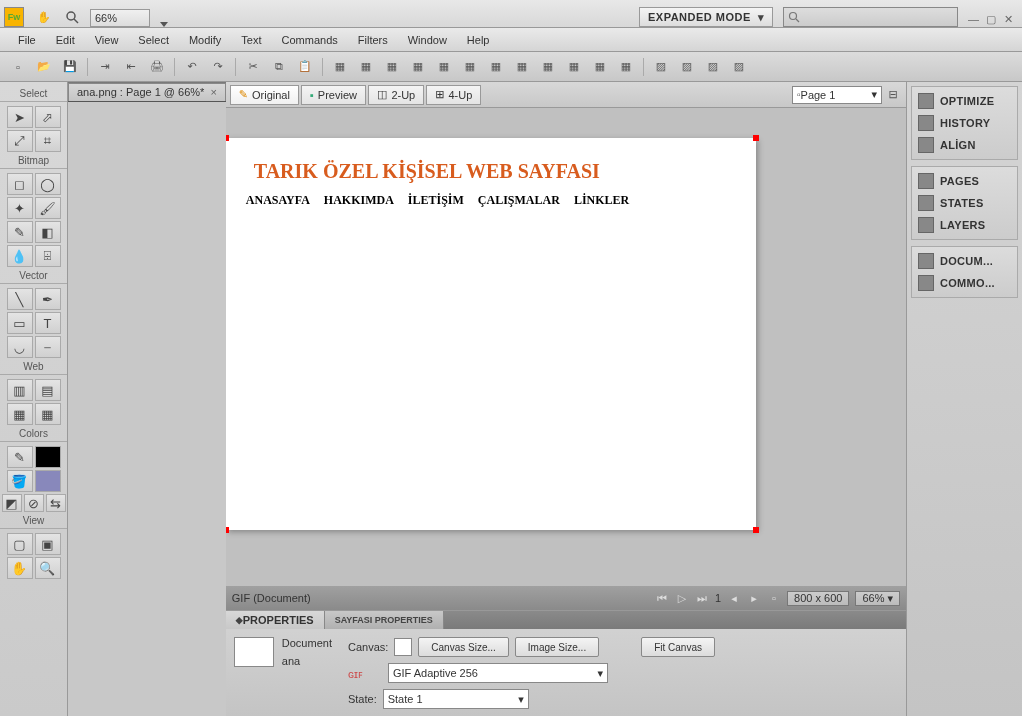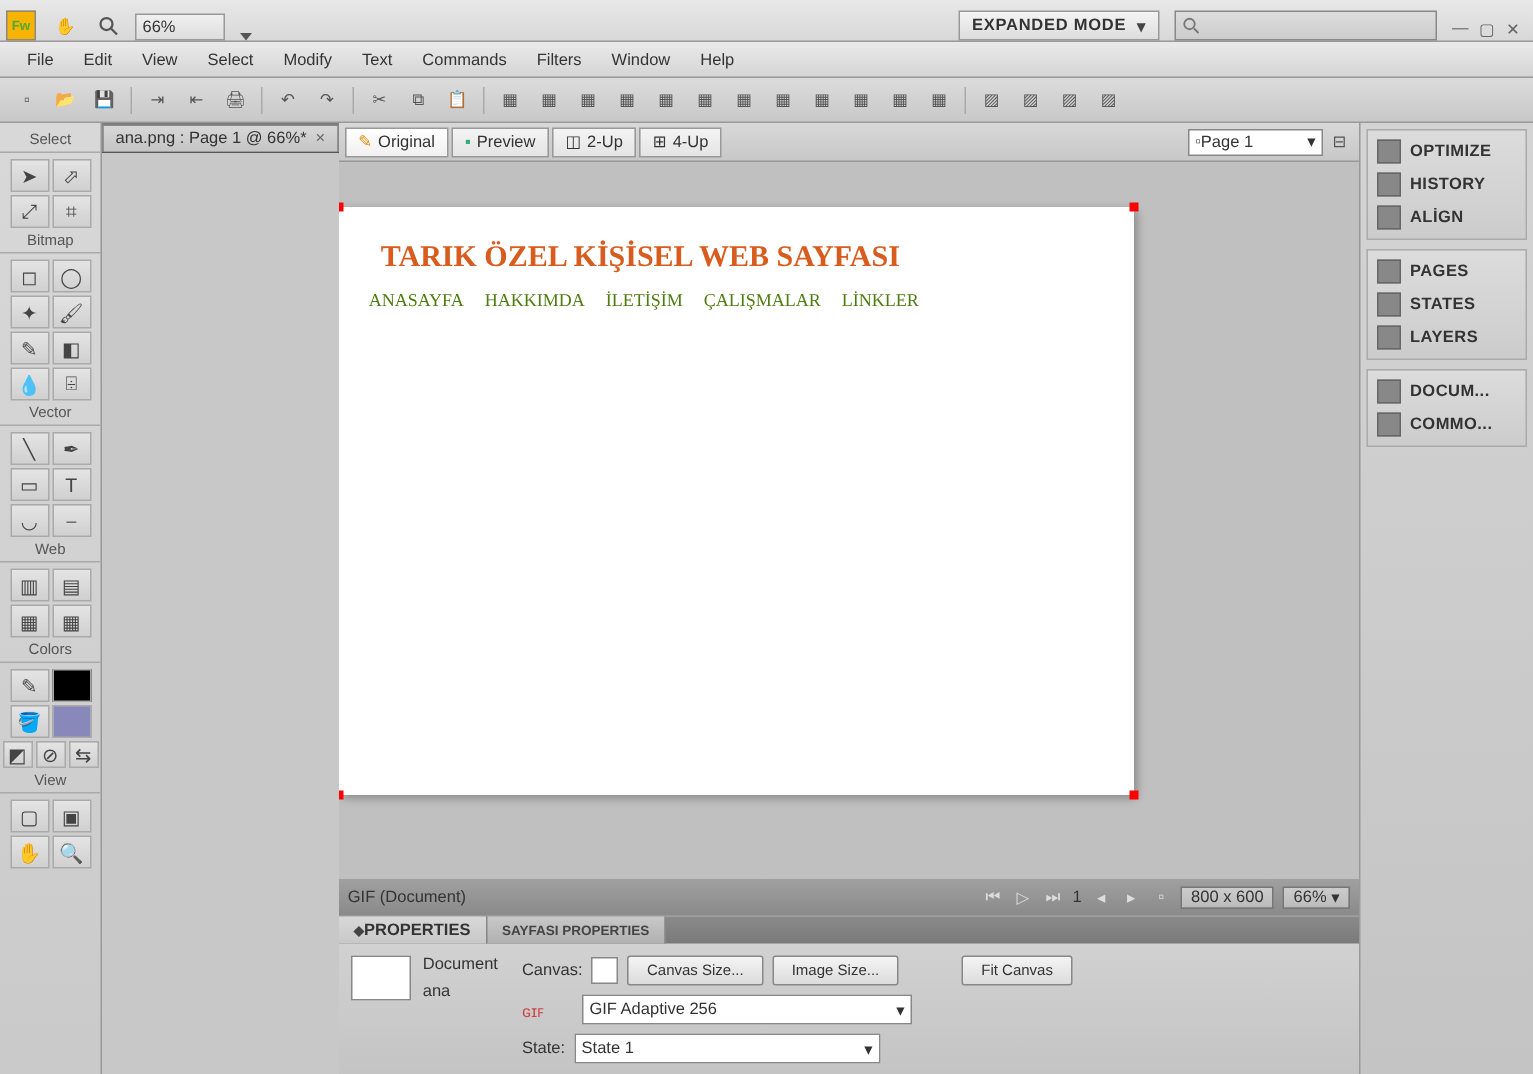--- a/index.html
+++ b/index.html
@@ -29,21 +29,21 @@
 .canvas-area{flex:1;display:flex;flex-direction:column;background:#c0c0c0}
 .view-tabs{height:26px;background:linear-gradient(#d8d8d8,#c8c8c8);display:flex;align-items:center;padding:0 4px;gap:2px;border-bottom:1px solid #999}
 .vtab{height:20px;padding:0 8px;background:linear-gradient(#f4f4f4,#e4e4e4);border:1px solid #999;display:flex;align-items:center;gap:4px;font-size:10px}
 .vtab.active{background:linear-gradient(#fff,#f0f0f0)}
 .page-sel{margin-left:auto;height:18px;width:90px;background:#fff;border:1px solid #888;display:flex;align-items:center;padding:0 4px;font-size:10px}
 .canvas-scroll{flex:1;overflow:auto;position:relative;display:flex;justify-content:flex-start;padding-top:30px}
 .canvas-page{width:530px;height:392px;background:#fff;box-shadow:2px 2px 6px rgba(0,0,0,.3);position:relative}
 .sel-handle{position:absolute;width:6px;height:6px;background:#f00}
 .canvas-title{font-family:"Comic Sans MS",cursive;font-size:20px;color:#d85c1e;font-weight:bold;padding:22px 0 0 28px}
 .canvas-nav{display:flex;gap:14px;padding:10px 0 0 20px}
-.canvas-nav span{color:#4d7c0f;font-size:12px;font-weight:normal;font-family:Tahoma}
+.canvas-nav span{color:#000000;font-size:12px;font-weight:bold;font-family:Tahoma}
 .status-bar{height:20px;background:linear-gradient(#a0a0a0,#8a8a8a);display:flex;align-items:center;padding:12px 6px;color:#ddd;font-size:10px}
 .sb-right{margin-left:auto;display:flex;align-items:center;gap:6px}
 .sb-field{background:linear-gradient(#ccc,#bbb);border:1px solid #777;height:15px;padding:0 6px;display:flex;align-items:center;color:#333}
 .sb-btn{width:14px;height:14px;display:flex;align-items:center;justify-content:center;color:#ddd}
 .prop-panel{height:106px;background:linear-gradient(#d4d4d4,#c4c4c4);border-top:1px solid #999;display:flex;flex-direction:column}
 .prop-tabs{height:20px;background:linear-gradient(#8a8a8a,#7a7a7a);display:flex;align-items:center}
 .prop-tab{height:18px;padding:0 10px;background:linear-gradient(#c8c8c8,#b0b0b0);display:flex;align-items:center;font-size:9px;font-weight:bold;color:#444;border-right:1px solid #888}
 .prop-tab.active{background:linear-gradient(#d8d8d8,#c8c8c8)}
 .prop-body{flex:1;display:flex;padding:8px;gap:16px}
 .prop-thumb{width:40px;height:30px;background:#fff;border:1px solid #888}
@@ -294,21 +294,21 @@
           </div>
           <div class="prop-row">
             <span style="width:34px;color:#c44">ɢɪꜰ</span>
             <div class="prop-sel">
                   <span>GIF Adaptive 256</span>
                   <span style="margin-left:auto">▾</span>
                 </div>
           </div>
           <div class="prop-row">
             <span>State:</span>
-            <div class="prop-sel" style="width:204px">
+            <div class="prop-sel" style="width:146px">
                   <span>State 1</span>
                   <span style="margin-left:auto">▾</span>
                 </div>
           </div>
         </div>
       </div>
     </div>
   </div>
 </div>
 

